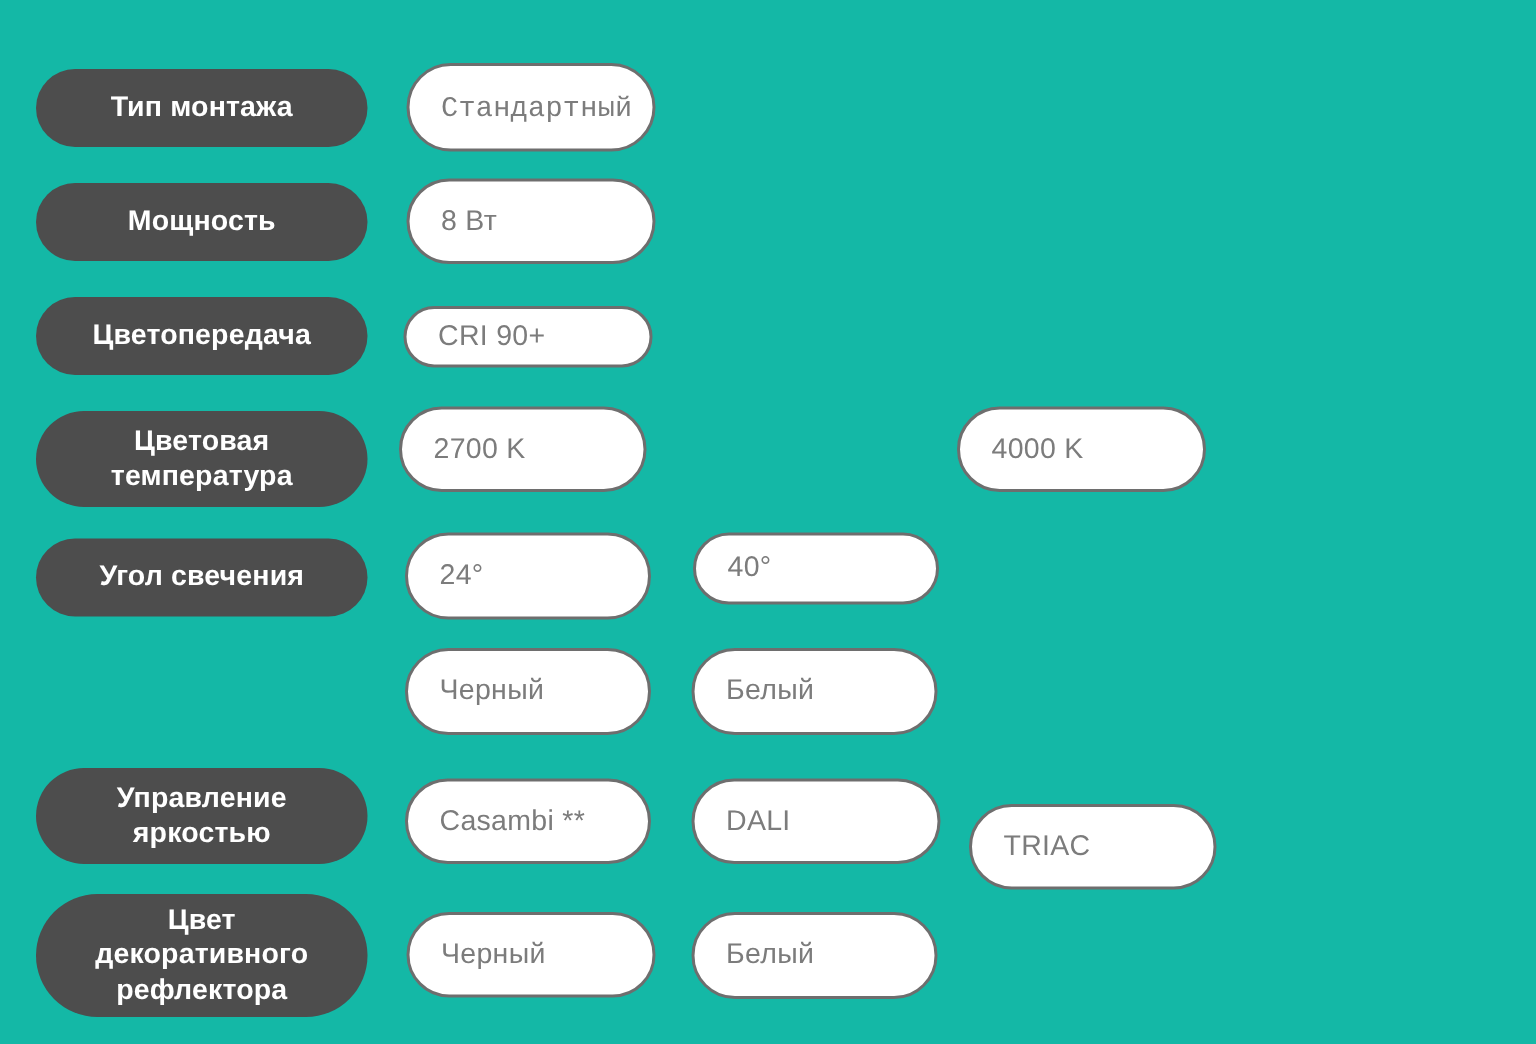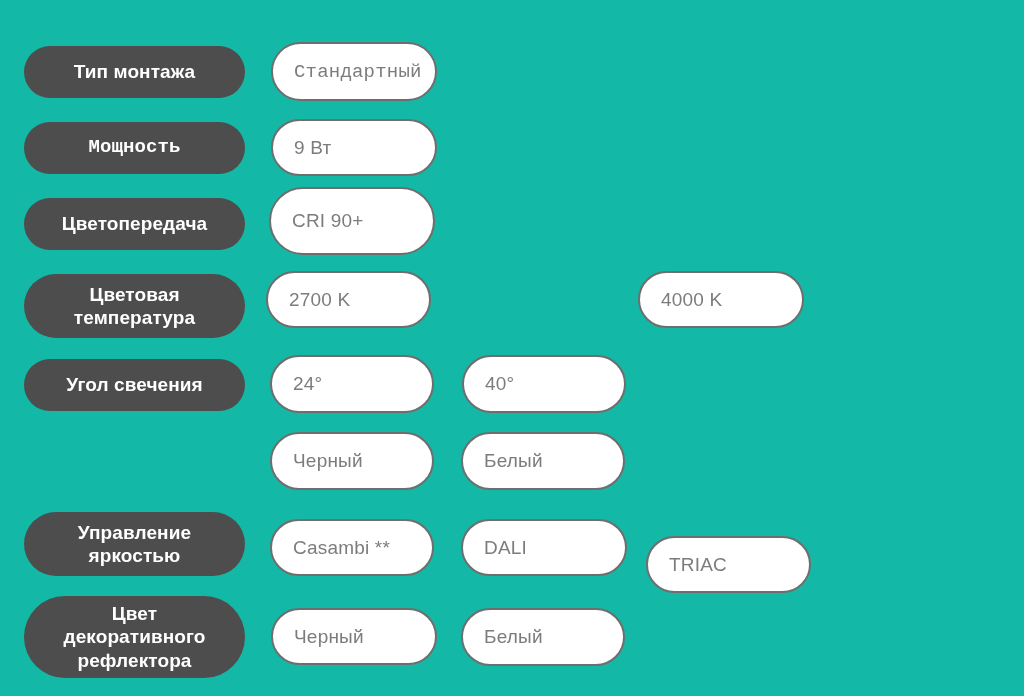--- a/index.html
+++ b/index.html
@@ -62,34 +62,34 @@
   }
 </style>
 </head>
 <body>
 
 <div id="spec-table">
 
   <div class="label-pill" style="top:46px; height:52px;">Тип монтажа</div>
   <div class="option-pill" style="left:271px; top:42px; width:166px; height:59px;font-family:Liberation Mono, monospace;">Стандартный</div>
 
-  <div class="label-pill" style="top:122px; height:52px;font-family:Liberation Mono, monospace;">Мощность</div>
-  <div class="option-pill" style="left:271px; top:119px; width:166px; height:57px;">9 Вт</div>
+  <div class="label-pill" style="top:122px; height:52px;">Мощность</div>
+  <div class="option-pill" style="left:271px; top:119px; width:166px; height:57px;">8 Вт</div>
 
   <div class="label-pill" style="top:198px; height:52px;">Цветопередача</div>
-  <div class="option-pill" style="left:269px; top:187px; width:166px; height:68px;">CRI 90+</div>
+  <div class="option-pill" style="left:269px; top:204px; width:166px; height:41px;">CRI 90+</div>
 
   <div class="label-pill" style="top:274px; height:64px;">Цветовая
 температура</div>
   <div class="option-pill" style="left:266px; top:271px; width:165px; height:57px;">2700 K</div>
   <div class="option-pill" style="left:638px; top:271px; width:166px; height:57px;">4000 K</div>
 
   <div class="label-pill" style="top:359px; height:52px;">Угол свечения</div>
   <div class="option-pill" style="left:270px; top:355px; width:164px; height:58px;">24°</div>
-  <div class="option-pill" style="left:462px; top:355px; width:164px; height:58px;">40°</div>
+  <div class="option-pill" style="left:462px; top:355px; width:164px; height:48px;">40°</div>
 
   <div class="option-pill" style="left:270px; top:432px; width:164px; height:58px;">Черный</div>
   <div class="option-pill" style="left:461px; top:432px; width:164px; height:58px;">Белый</div>
 
   <div class="label-pill" style="top:512px; height:64px;">Управление
 яркостью</div>
   <div class="option-pill" style="left:270px; top:519px; width:164px; height:57px;">Casambi **</div>
   <div class="option-pill" style="left:461px; top:519px; width:166px; height:57px;">DALI</div>
   <div class="option-pill" style="left:646px; top:519px; width:165px; height:57px;margin-top:17px;">TRIAC</div>
 

